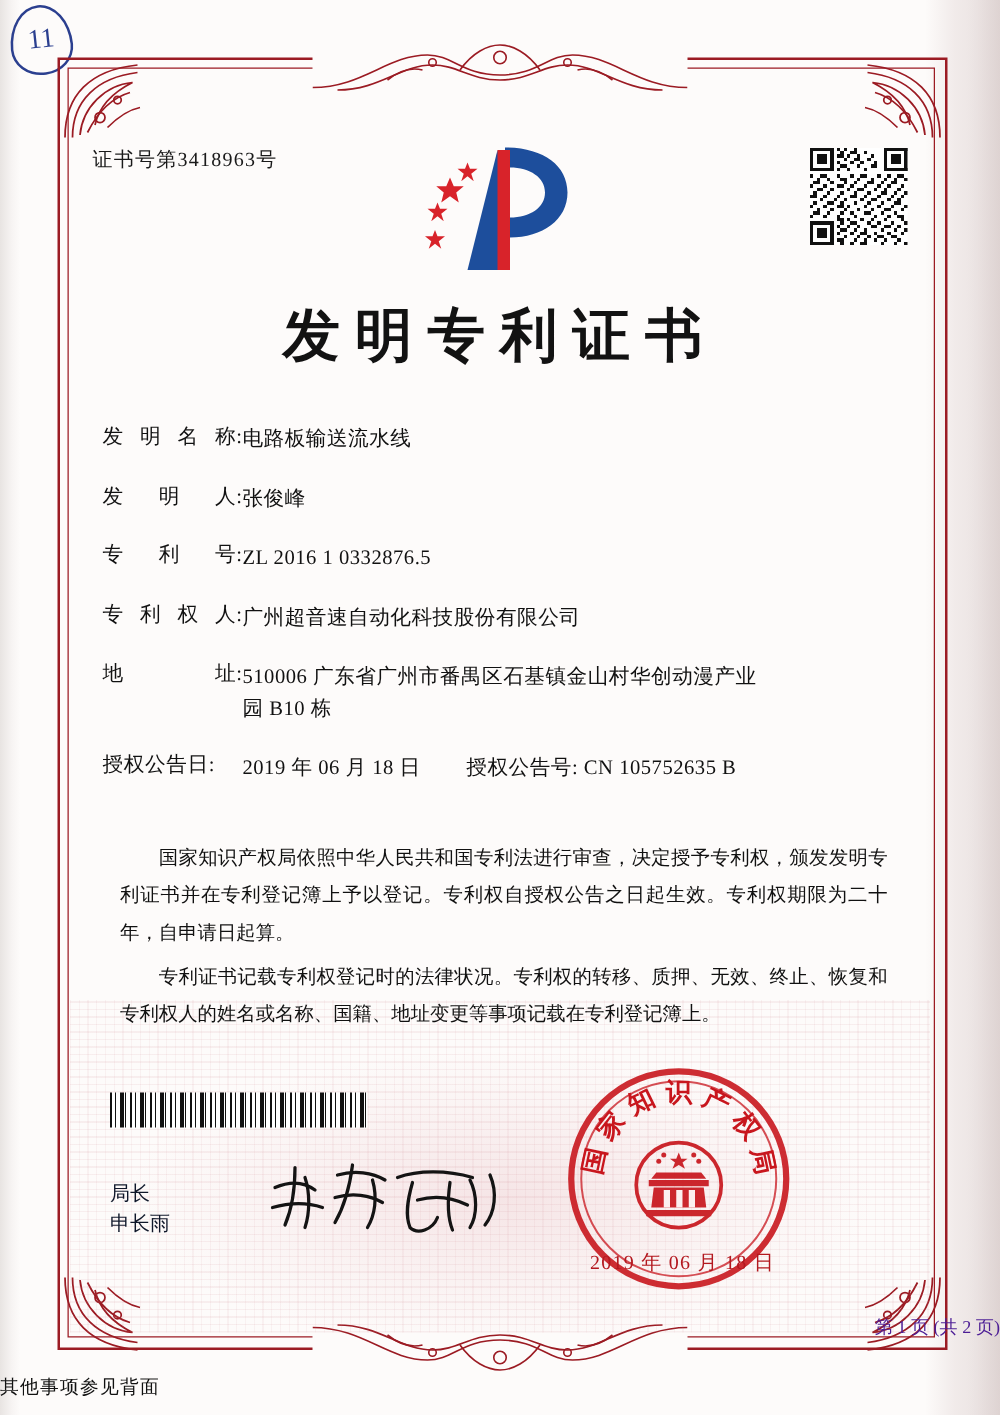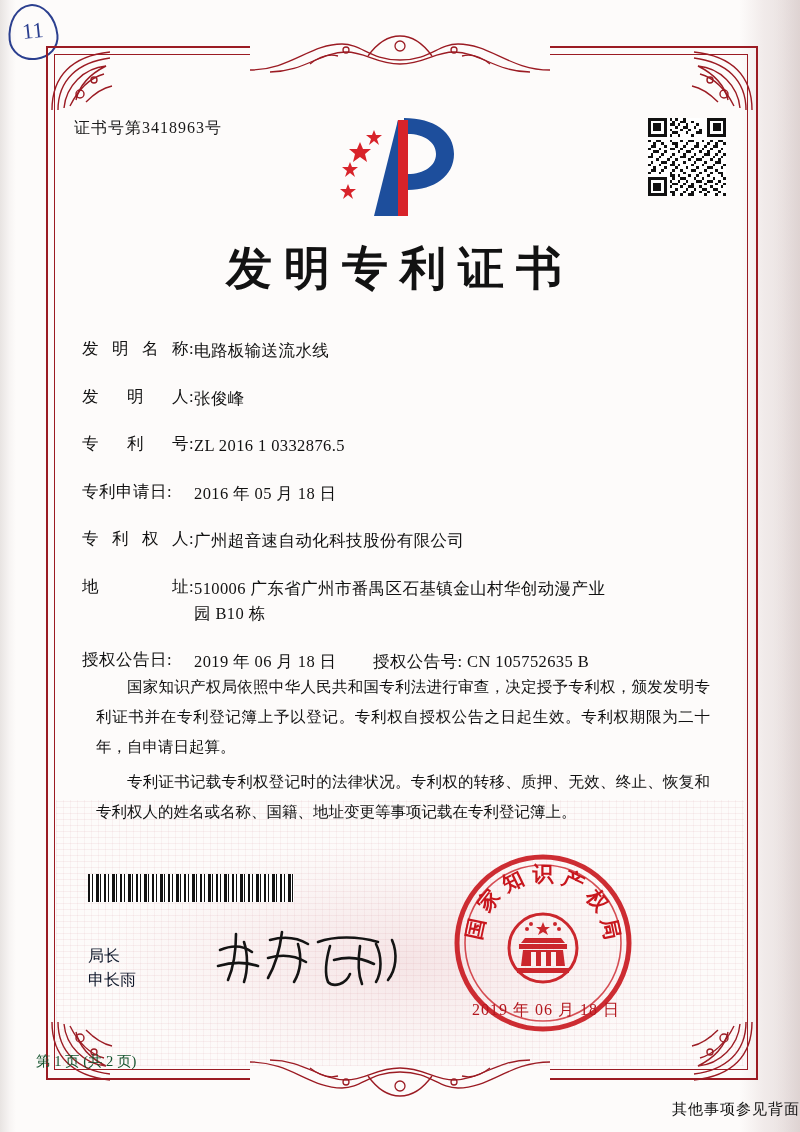--- a/index.html
+++ b/index.html
@@ -237,29 +237,29 @@
     left: 472px; top: 1000px;
     font-size: 16px;
     color: #b3181f;
     letter-spacing: 1px;
   }
 
   
   #page-number {
     position: absolute;
     left: 0; right: 0; top: 1052px;
+    text-align: right;
+    font-size: 14.5px;
+    color: #4c1d95;
+    padding-left: 36px;
+  }
+  #footer-note {
+    position: absolute;
+    left: 0; right: 0; top: 1100px;
     text-align: left;
-    font-size: 14.5px;
-    color: #14532d;
-    padding-left: 36px;
-  }
-  #footer-note {
-    position: absolute;
-    left: 0; right: 0; top: 1100px;
-    text-align: right;
     font-size: 15px;
     color: #111;
     letter-spacing: 1px;
   }
 </style>
 </head>
 <body>
 
 <div id="page">
 
@@ -579,24 +579,20 @@
 
     <div class="field-row">
       <div class="field-label spaced">
         <span>专</span>
           <span>利</span>
           <span>号:</span>
       </div>
       <div class="field-value">ZL 2016 1 0332876.5</div>
     </div>
 
-    <div class="field-row">
-      <div class="field-label">专利申请日:</div>
-      <div class="field-value">2016 年 05 月 18 日</div>
-    </div>
 
     <div class="field-row">
       <div class="field-label spaced">
         <span>专</span>
           <span>利</span>
           <span>权</span>
           <span>人:</span>
       </div>
       <div class="field-value">广州超音速自动化科技股份有限公司</div>
     </div>

